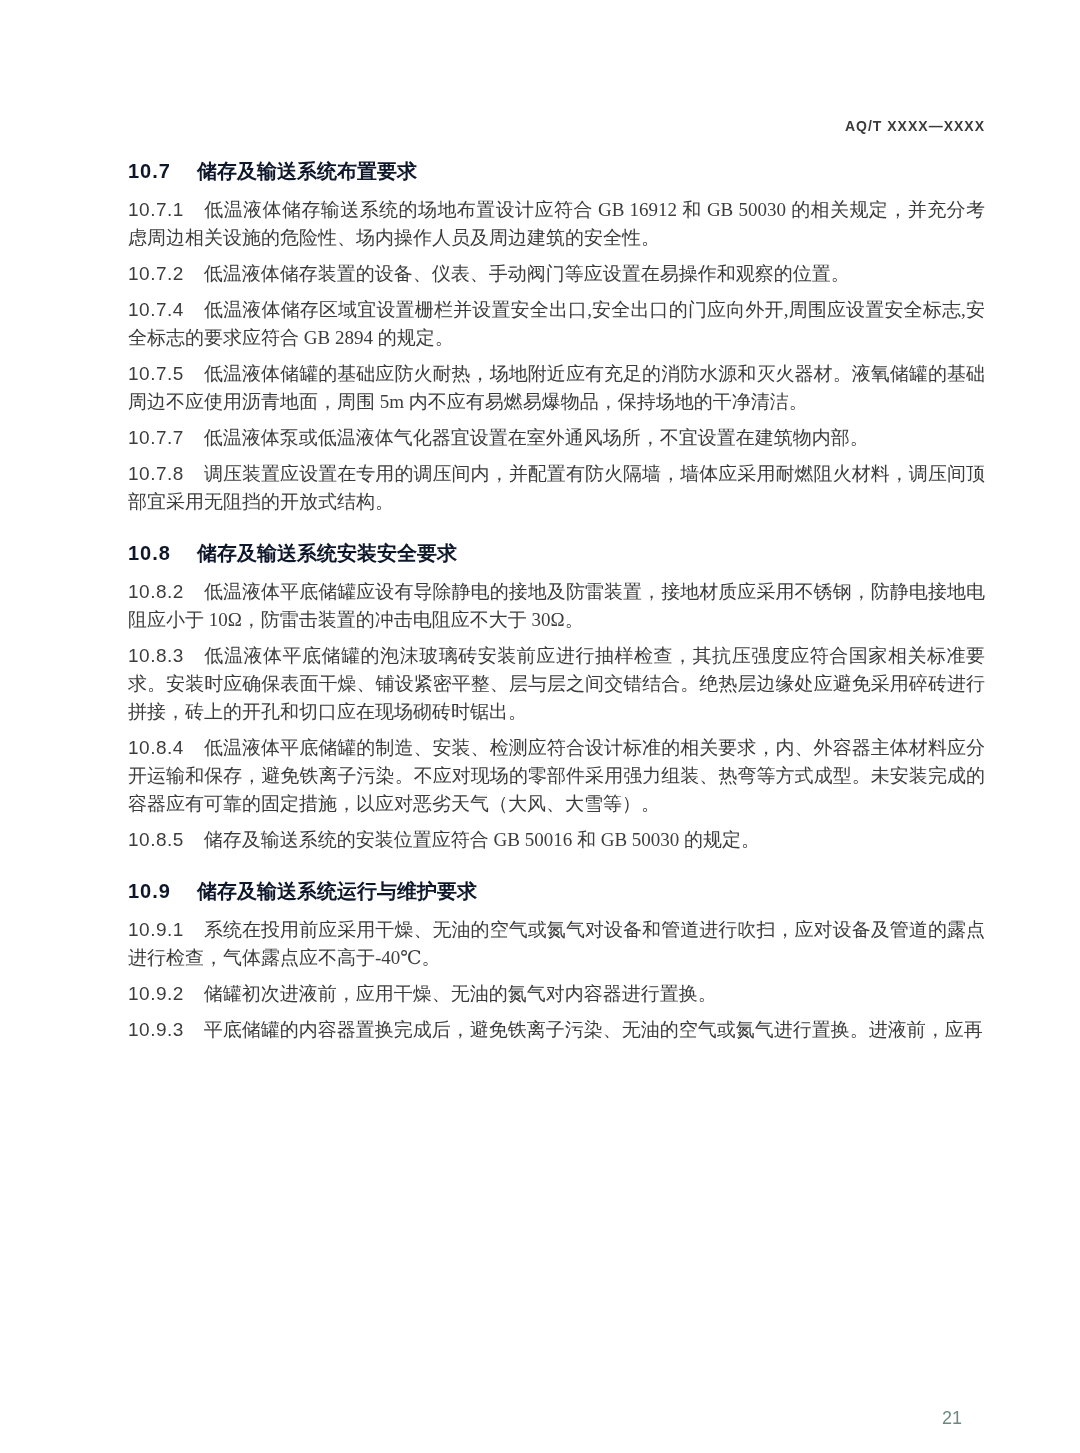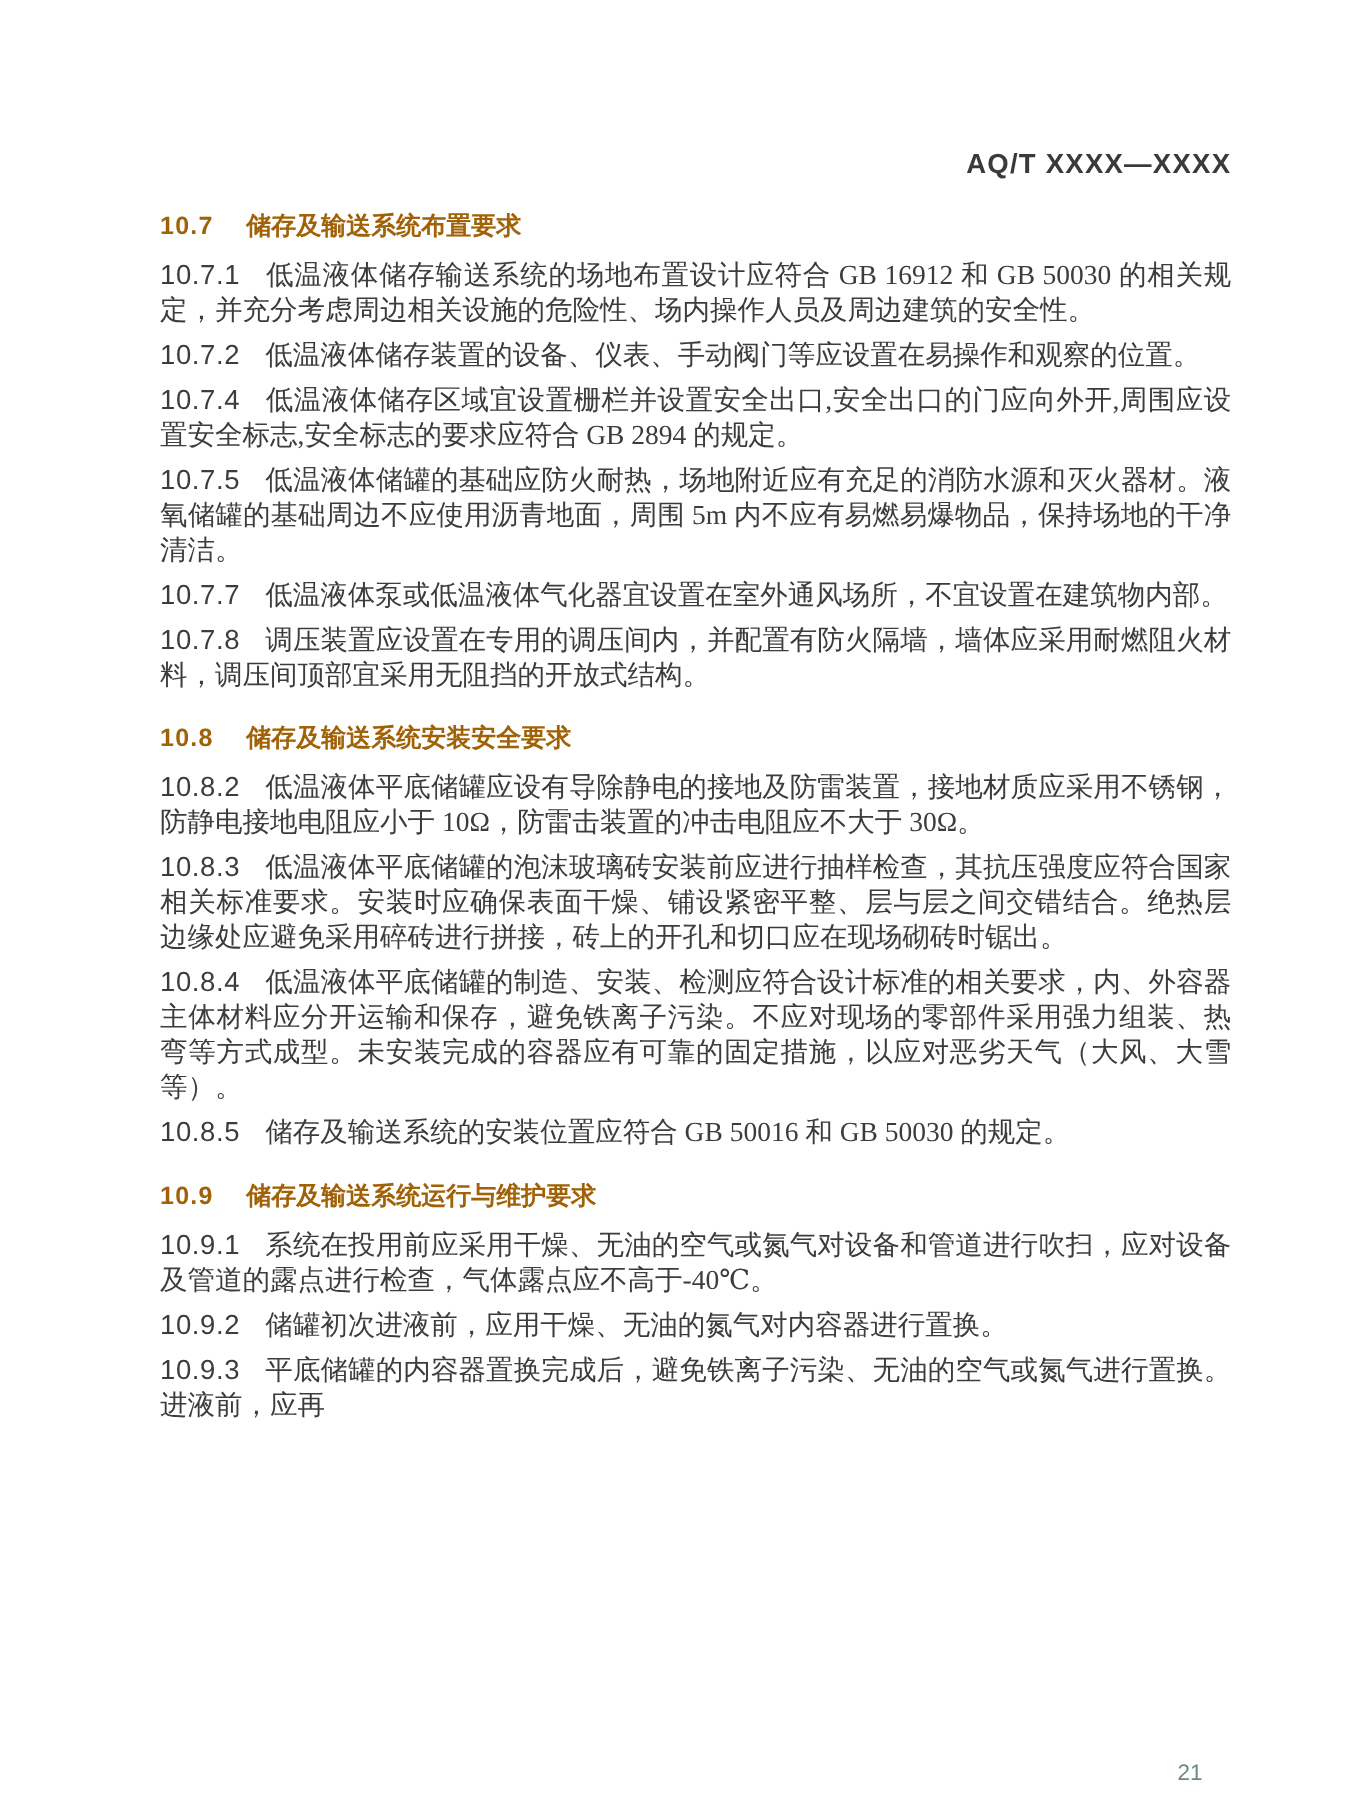--- a/index.html
+++ b/index.html
@@ -15,40 +15,40 @@
     overflow: hidden;
     font-family: "Liberation Serif", "DejaVu Serif", serif;
     color: #3c3c3c;
     box-sizing: border-box;
     padding: 118px 95px 0 128px;
   }
   .doc-header {
     text-align: right;
     font-family: "Liberation Sans", "DejaVu Sans", sans-serif;
     font-weight: 600;
-    font-size: 22px;
+    font-size: 14px;
     letter-spacing: 1px;
     color: #3a3a3a;
     margin-bottom: 6px;
   }
   .section-heading {
     font-family: "Liberation Sans", "DejaVu Sans", sans-serif;
     font-weight: 700;
     font-size: 20px;
-    color: #a16207;
+    color: #0f172a;
     margin: 24px 0 12px 0;
     line-height: 26px;
   }
   .section-heading .sec-num {
     display: inline-block;
     margin-right: 26px;
     letter-spacing: 1px;
   }
   p.clause {
-    font-size: 22px;
+    font-size: 19px;
     line-height: 28px;
     margin: 8px 0;
     text-align: justify;
     color: #3c3c3c;
   }
   p.clause .clause-num {
     font-family: "Liberation Sans", "DejaVu Sans", sans-serif;
     display: inline-block;
     margin-right: 20px;
     letter-spacing: 0.5px;

